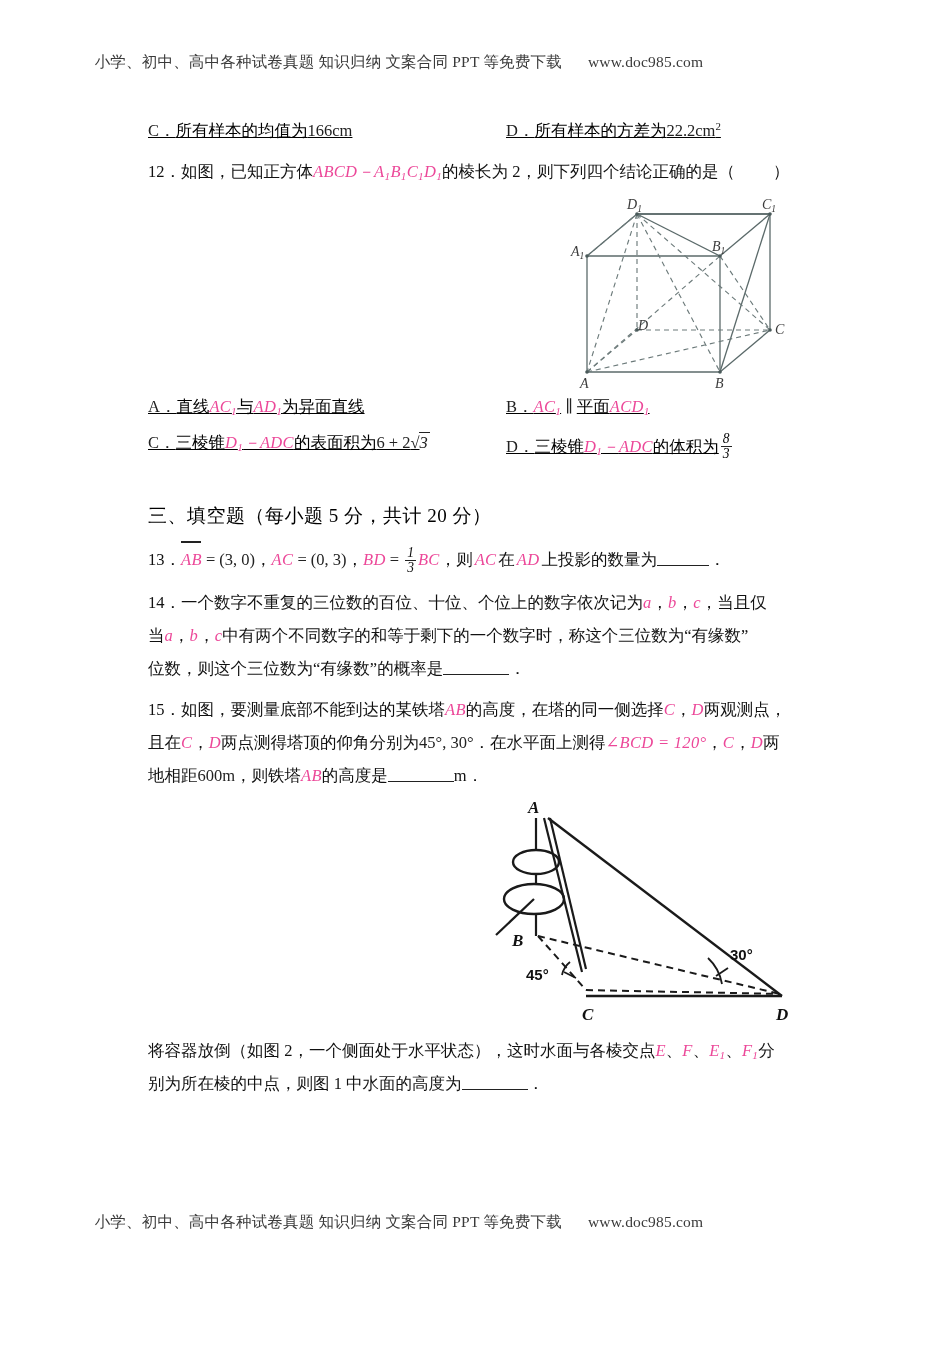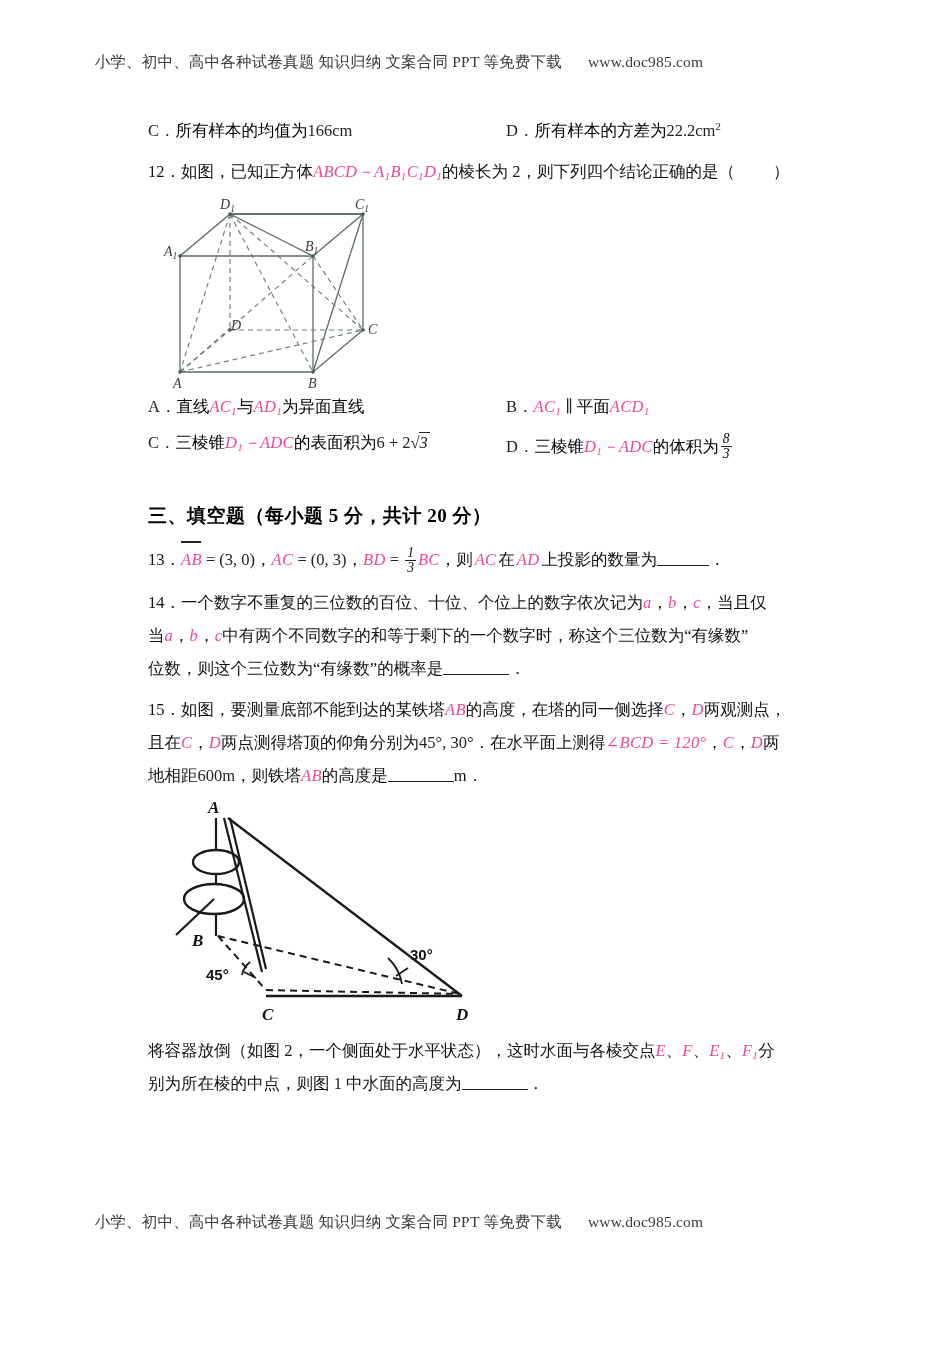--- a/index.html
+++ b/index.html
@@ -103,32 +103,33 @@
     height: 0.95em;
     vertical-align: -1px;
   }
   .blank.wide { min-width: 66px; }
 
   
   .opts {
     display: flex;
     width: 100%;
     font-size: 16.5px;
+    text-decoration: underline;
   }
   .opts .col { width: 50%; }
   .opts .col.b { padding-left: 22px; box-sizing: border-box; }
 
   .section-head {
     font-size: 19px;
-    font-weight: bold;
+    font-weight: normal;
     letter-spacing: 0.5px;
     margin: 0;
   }
 
-  .fig { position: relative; }
+  .fig { position: relative; text-align: right; }
   .fig-cube { margin: 6px 0 0 10px; height: 196px; }
   .fig-tower { margin: 8px 0 0 22px; height: 232px; }
 </style>
 </head>
 <body>
 
 <div class="page">
 
   <div class="wm wm-top">
     <span>小学、初中、高中各种试卷真题 知识归纳 文案合同 PPT 等免费下载</span><span class="url">www.doc985.com</span>

